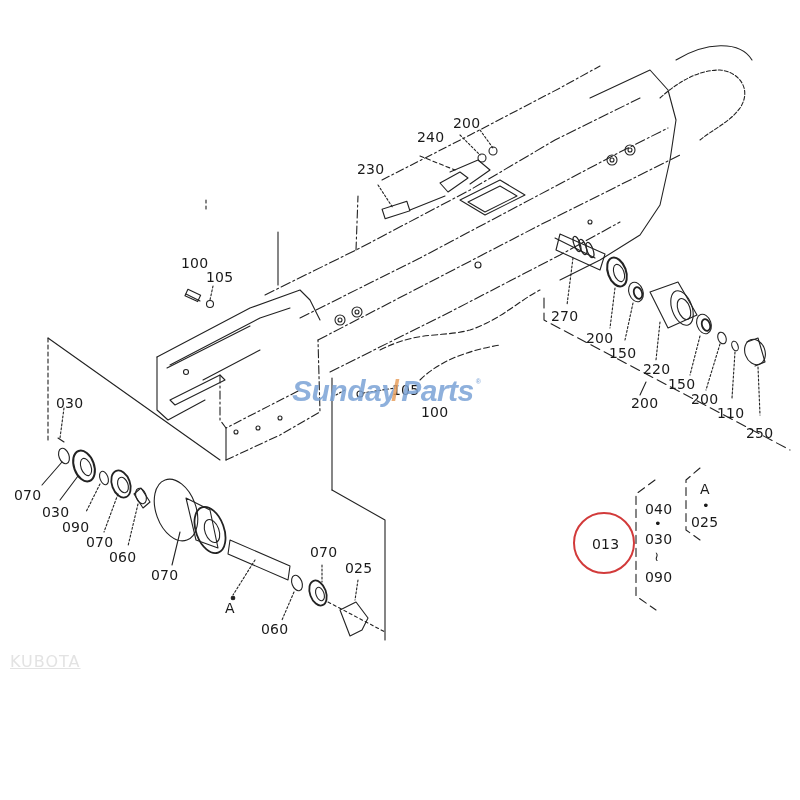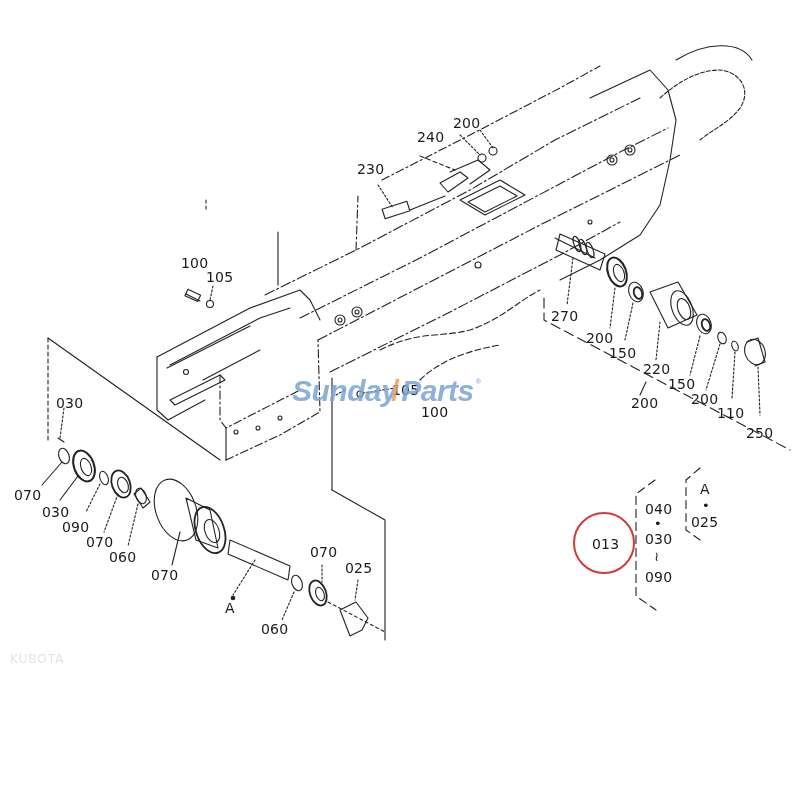--- a/index.html
+++ b/index.html
@@ -7,21 +7,21 @@
          font-family:"DejaVu Sans", "Liberation Sans", sans-serif; }
   #canvas { position:absolute; left:0; top:0; width:690px; height:800px; }
   .lbl { position:absolute; font-size:14px; color:#1a1a1a; line-height:1; letter-spacing:0.2px;
          font-family:"DejaVu Sans", sans-serif; white-space:nowrap; }
   .lbl.sm { font-size:13px; }
   .callout { position:absolute; border:2px solid #d23a3a; border-radius:50%; box-sizing:border-box; }
   .wm { position:absolute; left:292px; top:374px; font-family:"Liberation Sans", sans-serif;
         font-weight:bold; font-style:italic; font-size:30px; color:#7ba3d6; opacity:0.85;
         letter-spacing:-0.5px; white-space:nowrap; }
   .wm .reg { font-size:7px; font-style:normal; vertical-align:top; margin-left:2px; position:relative; top:4px; }
-  .ghost { position:absolute; left:10px; top:652px; font-size:12px; color:#e3e3e3; letter-spacing:1px; }
+  .ghost { position:absolute; left:10px; top:652px; font-size:16px; color:#e3e3e3; letter-spacing:1px;text-decoration:underline; }
 </style>
 </head>
 <body>
 
 <div id="canvas">
 <svg width="800" height="800" viewBox="0 0 800 800" fill="none" stroke="#222" stroke-width="1.1" stroke-linecap="round" stroke-linejoin="round">
 
   <g>
 
     <path d="M265,295 L360,248 L470,190 L555,140 L640,98" stroke-dasharray="10 3 2 3"></path>

